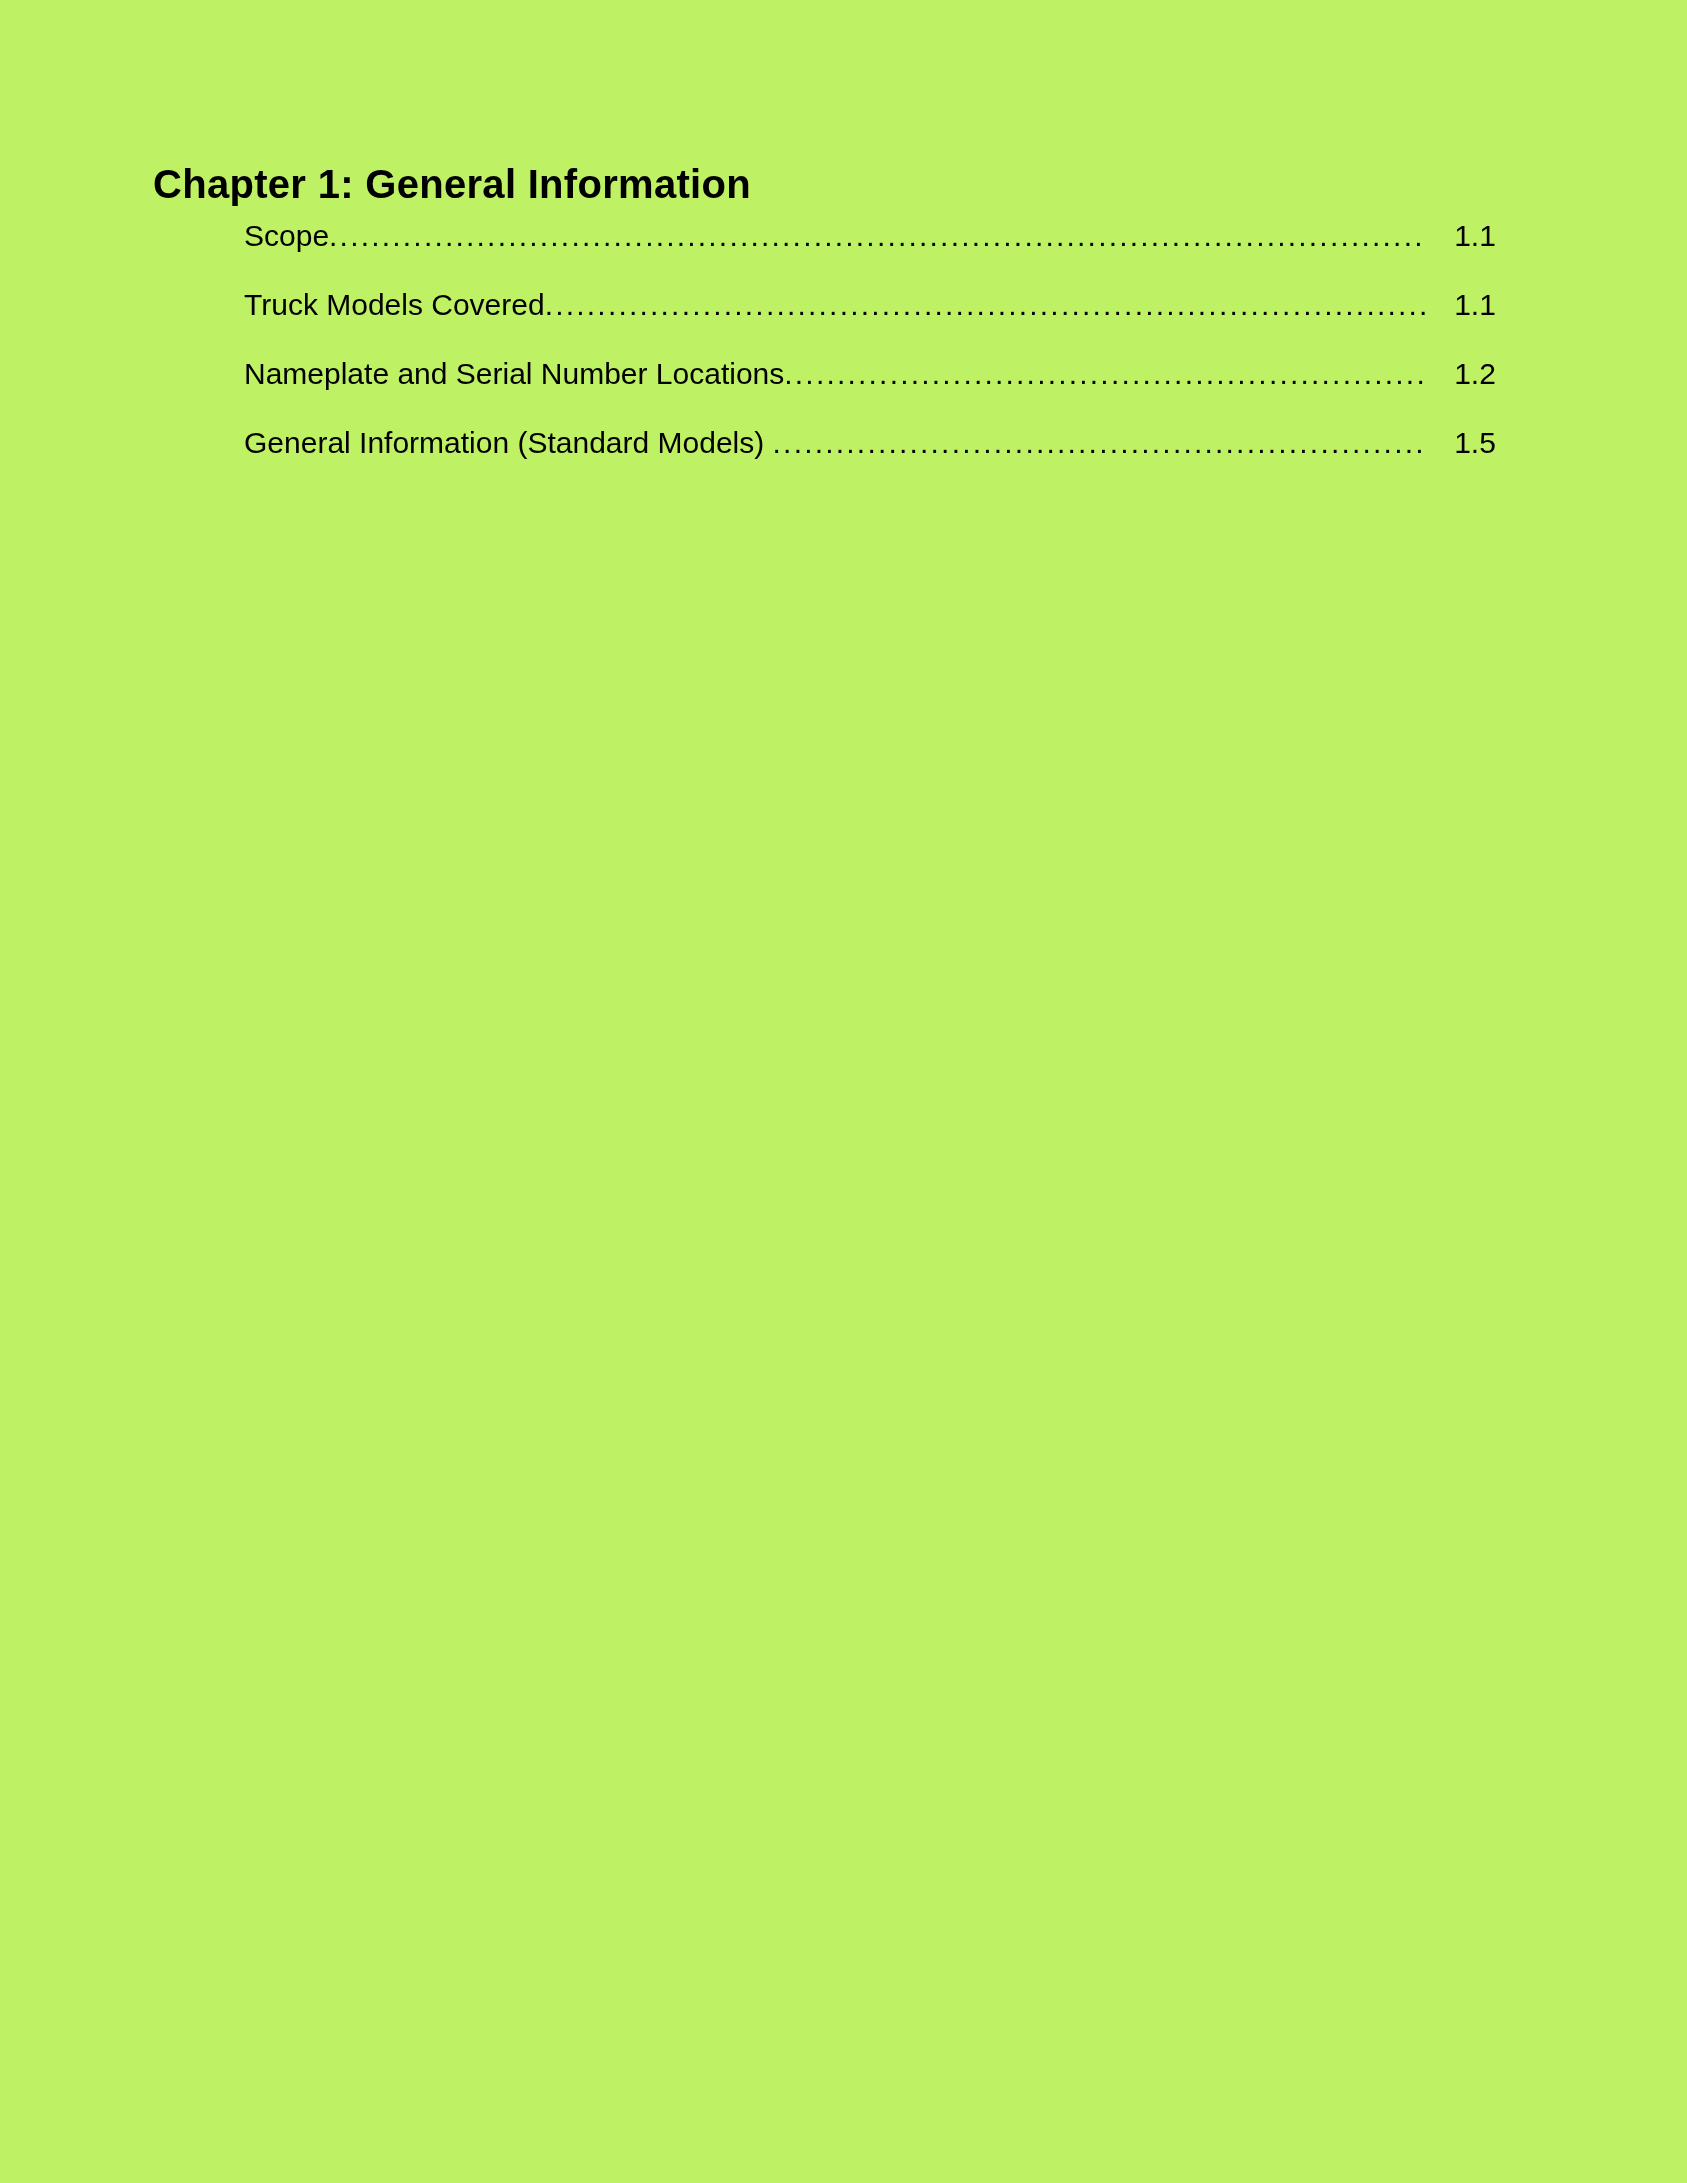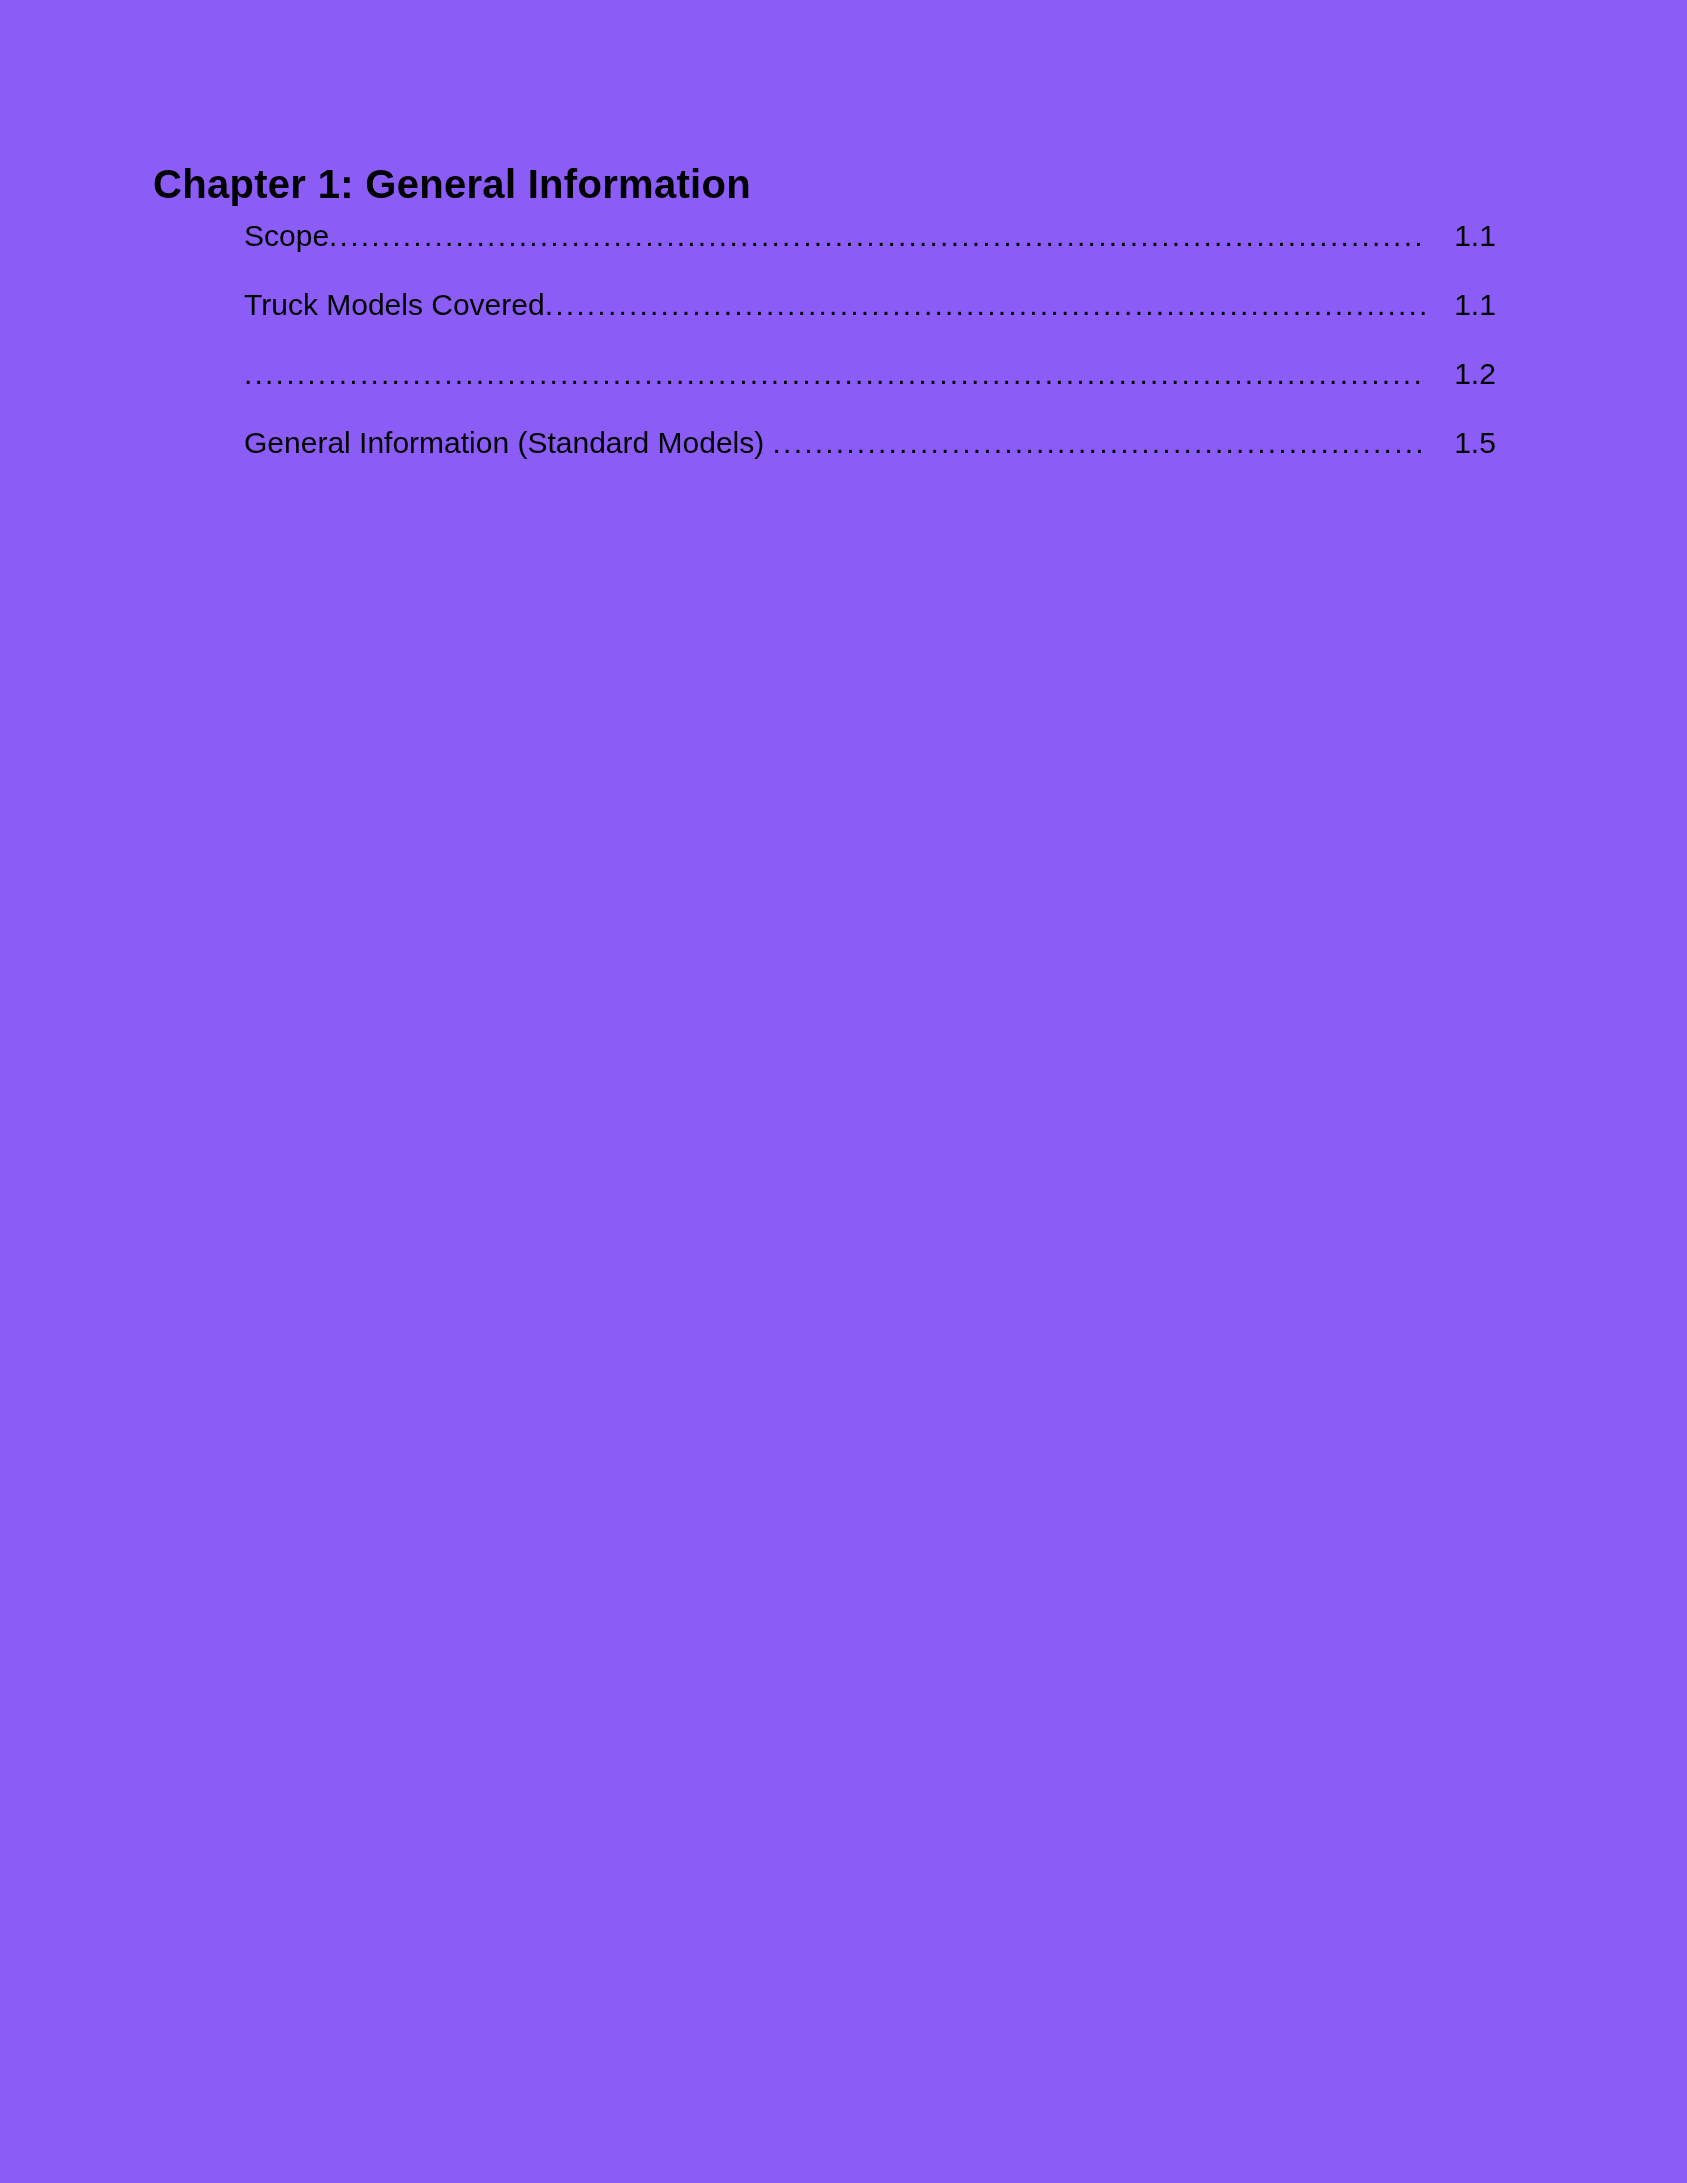--- a/index.html
+++ b/index.html
@@ -13,21 +13,21 @@
     font-family: "Liberation Sans", sans-serif;
     color: #000000;
     -webkit-font-smoothing: antialiased;
   }
   .page {
     position: relative;
     width: 1687px;
     height: 2183px;
     box-sizing: border-box;
     padding: 0;
-    background: #8b5cf6;
+    background: #bef264;
   }
   .chapter-title {
     position: absolute;
     left: 153px;
     top: 135px;
     font-size: 40px;
     font-weight: bold;
     letter-spacing: 0.3px;
     white-space: nowrap;
   }
@@ -92,20 +92,21 @@
       <span class="toc-page">1.1</span>
     </div>
 
     <div class="toc-entry level-1 gap-narrow">
       <span class="toc-label">Truck Models Covered</span>
       <span class="toc-dots"></span>
       <span class="toc-page">1.1</span>
     </div>
 
     <div class="toc-entry level-1 gap-narrow">
+      <span class="toc-label">Nameplate and Serial Number Locations</span>
       <span class="toc-dots"></span>
       <span class="toc-page">1.2</span>
     </div>
 
 
 
     <div class="toc-entry level-1 gap-wide">
       <span class="toc-label">General Information (Standard Models)</span>
       <span class="toc-dots"></span>
       <span class="toc-page">1.5</span>

